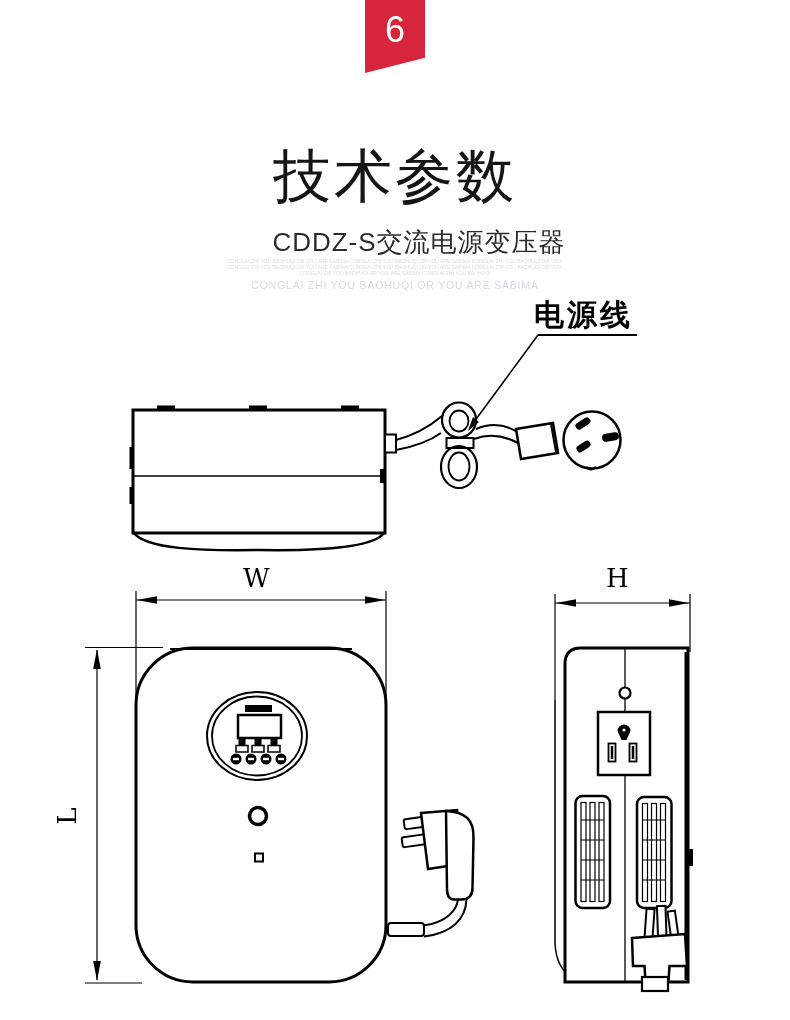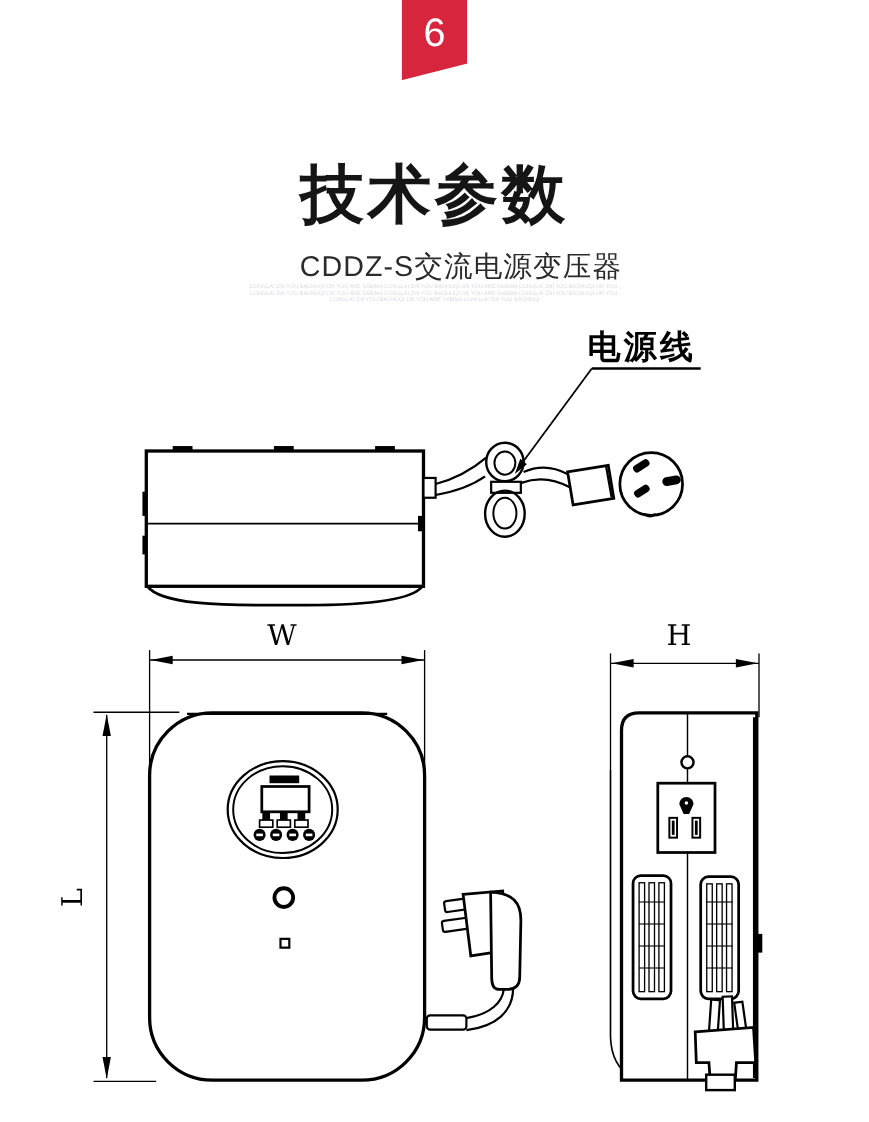--- a/index.html
+++ b/index.html
@@ -5,21 +5,21 @@
   html,body{margin:0;padding:0;background:#fff;}
   .page{position:relative;width:790px;height:1020px;background:#fff;overflow:hidden;
         font-family:"Liberation Sans",sans-serif;color:#111;}
   .abs{position:absolute;}
   
   .ribbon{left:365px;top:0;width:60px;height:73px;background:#d6253c;
           clip-path:polygon(0 0,100% 0,100% 79%,0 100%);
           display:flex;justify-content:center;}
   .ribbon span{color:#fff;font-size:36px;line-height:60px;font-weight:400;}
   
-  .title{left:0;top:138px;width:790px;text-align:center;font-size:58px;font-weight:700;
+  .title{left:0;top:138px;width:790px;text-align:center;font-size:58px;font-weight:400;
          letter-spacing:3px;color:#151515;}
   .subtitle{left:0;top:225px;width:790px;text-align:center;font-size:26px;font-weight:400;
             color:#2b2b2b;letter-spacing:1px;padding-left:24px;}
   
   .wm-micro{left:50%;transform:translateX(-50%);width:336px;text-align:center;color:#dadbe4;
             font-size:5px;line-height:6.2px;white-space:nowrap;overflow:hidden;}
   .wm-main{left:0;top:279px;width:790px;text-align:center;color:#d8dae3;font-size:10.5px;
            letter-spacing:0.8px;}
   
   .lbl-cable{left:534px;top:295px;font-size:30px;font-weight:700;letter-spacing:3px;color:#000;font-family:Liberation Serif, serif;}
@@ -38,20 +38,21 @@
   <div class="abs ribbon">
     <span>6</span>
   </div>
 
   <div class="abs title">技术参数</div>
   <div class="abs subtitle">CDDZ-S交流电源变压器</div>
 
   <div class="abs wm-micro" style="top:258px">CONGLAI ZHI YOU BAOHUQI OR YOU ARE SABIMA CONGLAI ZHI YOU BAOHUQI OR YOU ARE SABIMA CONGLAI ZHI YOU BAOHUQI OR YOU ARE SABIMA CONGLAI ZHI YOU BAOHUQI OR YOU ARE SABIMA</div>
   <div class="abs wm-micro" style="top:264px">CONGLAI ZHI YOU BAOHUQI OR YOU ARE SABIMA CONGLAI ZHI YOU BAOHUQI OR YOU ARE SABIMA CONGLAI ZHI YOU BAOHUQI OR YOU ARE SABIMA</div>
   <div class="abs wm-micro" style="top:270px">CONGLAI ZHI YOU BAOHUQI OR YOU ARE SABIMA CONGLAI ZHI YOU BAOHUQI</div>
+  <div class="abs wm-main">CONGLAI ZHI YOU BAOHUQI OR YOU ARE SABIMA</div>
 
   <svg width="790" height="1020" viewBox="0 0 790 1020">
 
     <g>
       <line class="ln" x1="538" y1="335" x2="637" y2="335" stroke-width="2.2"></line>
       <line class="ln" x1="538" y1="335" x2="471" y2="426" stroke-width="1.6"></line>
       <polygon points="468,431 473,417 479,422" fill="#000"></polygon>
     </g>
 
     <g>

